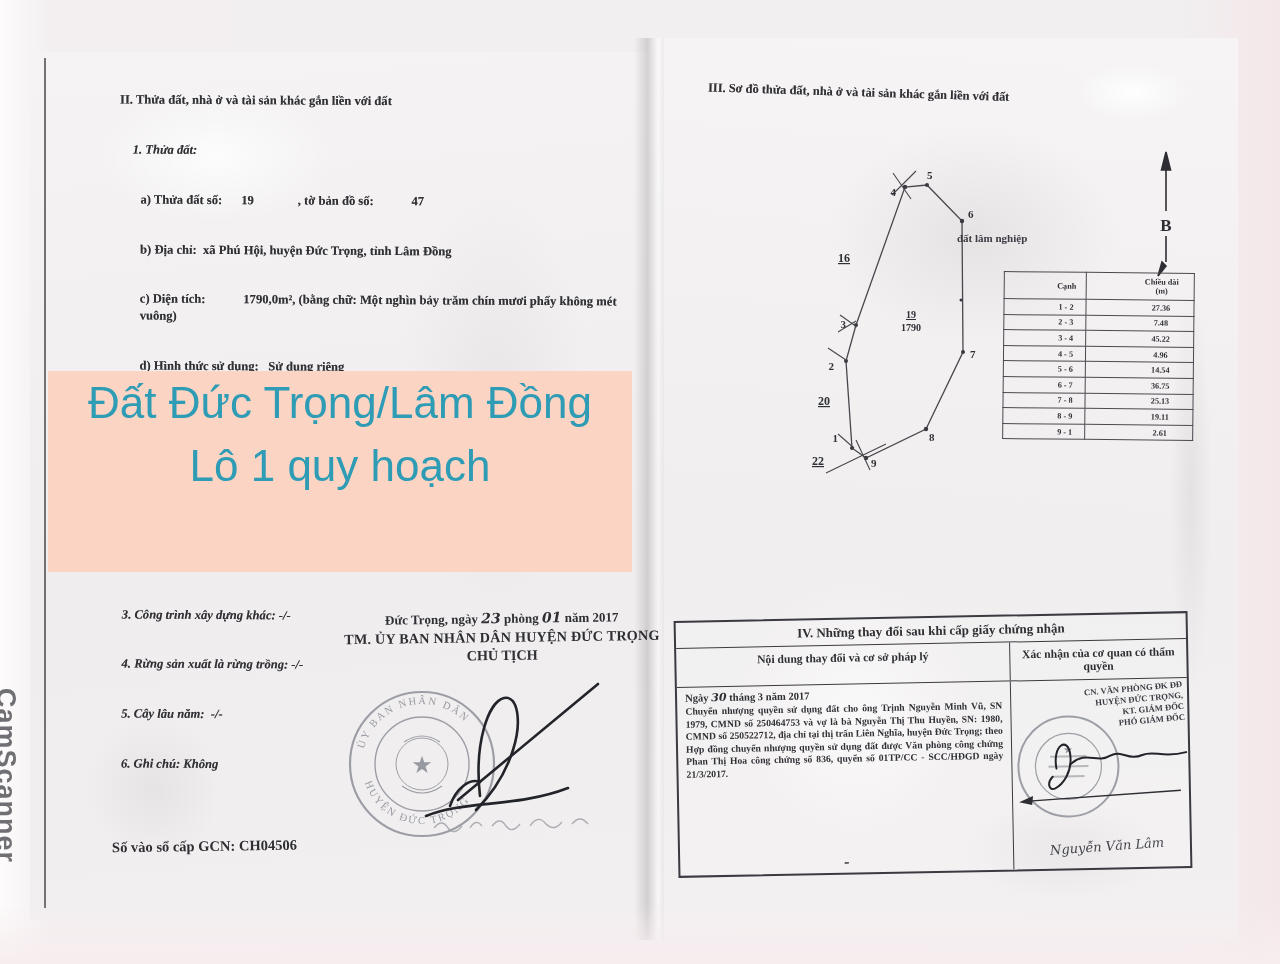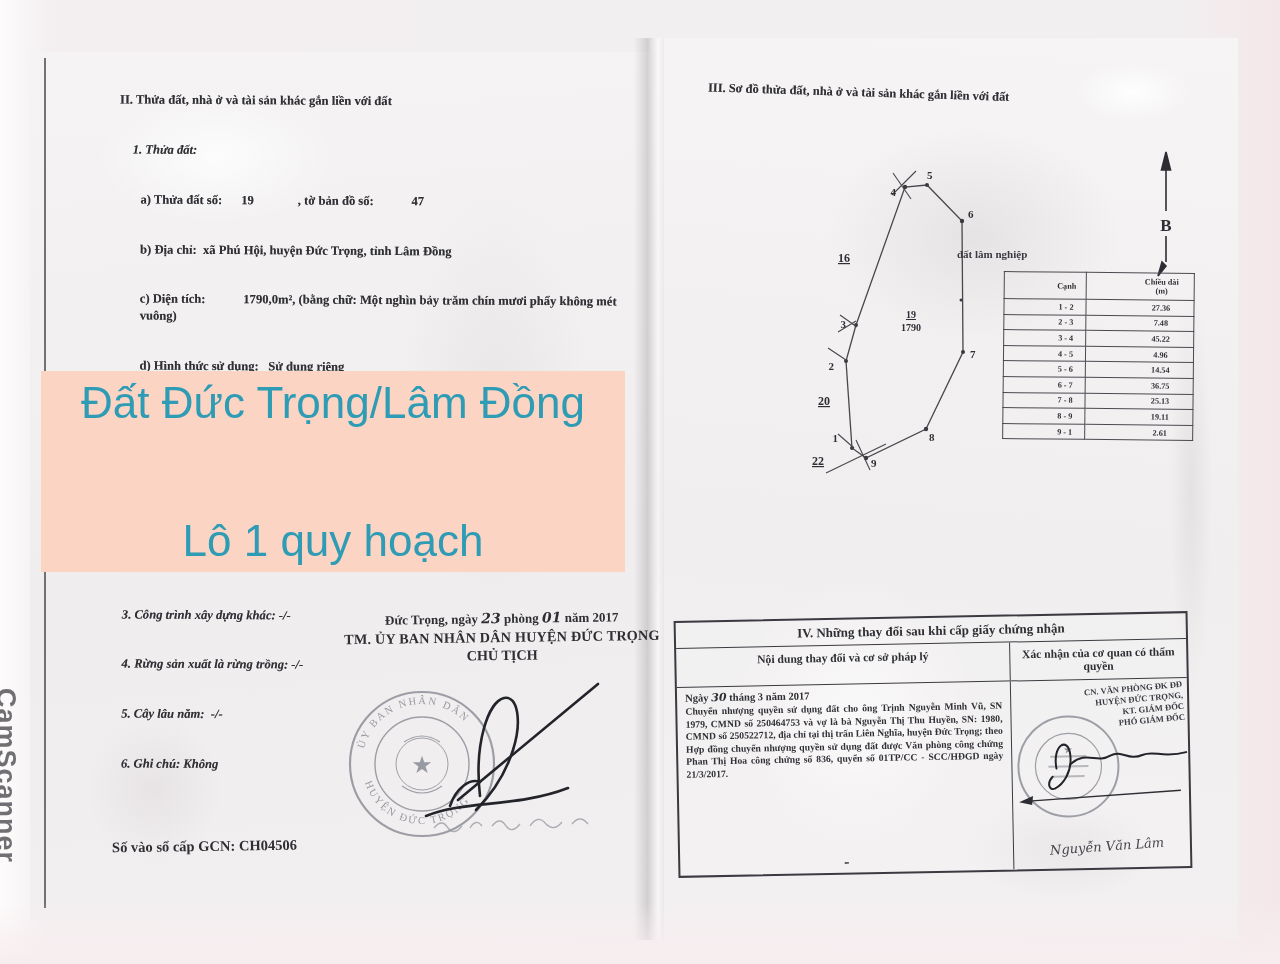--- a/index.html
+++ b/index.html
@@ -31,39 +31,39 @@
   .s2{position:absolute;left:118px;top:60px;width:522px;font-size:12.6px;line-height:16.6px;
       font-weight:600;white-space:pre-wrap;transform:rotate(.35deg);color:#2f2f34;
       text-shadow:0 0 .6px rgba(40,40,45,.45);}
   .s2 .t{font-weight:700;}
   .s2 .ital{font-style:italic;font-weight:700;}
   .ind1{padding-left:13px;}
   .ind2{padding-left:21px;}
   .ind0{padding-left:5px;}
 
   
-  .overlay{position:absolute;left:41px;top:371px;width:584px;height:201px;
-    display:flex;flex-direction:column;justify-content:space-between;text-align:center;
+  .overlay{position:absolute;left:48px;top:371px;width:584px;height:201px;
+    display:flex;flex-direction:column;justify-content:flex-start;text-align:center;
     font-family:"Liberation Sans",sans-serif;font-size:44px;line-height:63px;font-weight:400;}
 
   
   .signing{position:absolute;left:332px;top:610px;width:340px;text-align:center;transform:rotate(-.8deg);color:#2e2e33;}
   .sign-date{font-size:13px;font-weight:600;}
   .hw{font-family:"DejaVu Serif",serif;font-style:italic;font-weight:700;font-size:14px;}
   .sign-committee{font-size:14.2px;font-weight:700;margin-top:2px;letter-spacing:.2px;}
   .sign-role{font-size:14.2px;font-weight:700;margin-top:1px;}
   .stamp-sig-svg{position:absolute;left:330px;top:678px;width:345px;height:190px;}
   .book-no{position:absolute;left:112px;top:838px;font-size:14.5px;font-weight:700;transform:rotate(-.8deg);color:#2e2e33;}
 
   
   .s3-title{position:absolute;left:708px;top:88px;width:480px;font-size:12.4px;font-weight:700;
     transform:rotate(1.8deg);color:#2f2f34;text-shadow:0 0 .5px rgba(40,40,45,.4);}
   .north-svg{position:absolute;left:1128px;top:148px;width:80px;height:130px;}
   .plot-svg{position:absolute;left:780px;top:140px;width:235px;height:350px;}
-  .land-note{position:absolute;left:957px;top:248px;font-size:11px;font-weight:700;color:#3a3a40;}
+  .land-note{position:absolute;left:957px;top:232px;font-size:11px;font-weight:700;color:#3a3a40;}
   .edge-table{position:absolute;left:1003px;top:272px;border-collapse:collapse;transform:rotate(.6deg);
     font-size:8.2px;font-weight:700;color:#2f2f34;}
   .edge-table td,.edge-table th{border:1px solid #4a4a50;text-align:center;padding:0;}
   .edge-table th{height:26px;width:38px;padding-left:43px;}
   .edge-table th.len{width:64px;}
   .edge-table td{height:14.6px;padding-left:42px;}
 
   
   .s4{position:absolute;left:676px;top:616px;width:510px;transform:rotate(-1.1deg);
     border:2px solid #3a3a40;color:#2e2e33;background:rgba(255,255,255,.12);}

